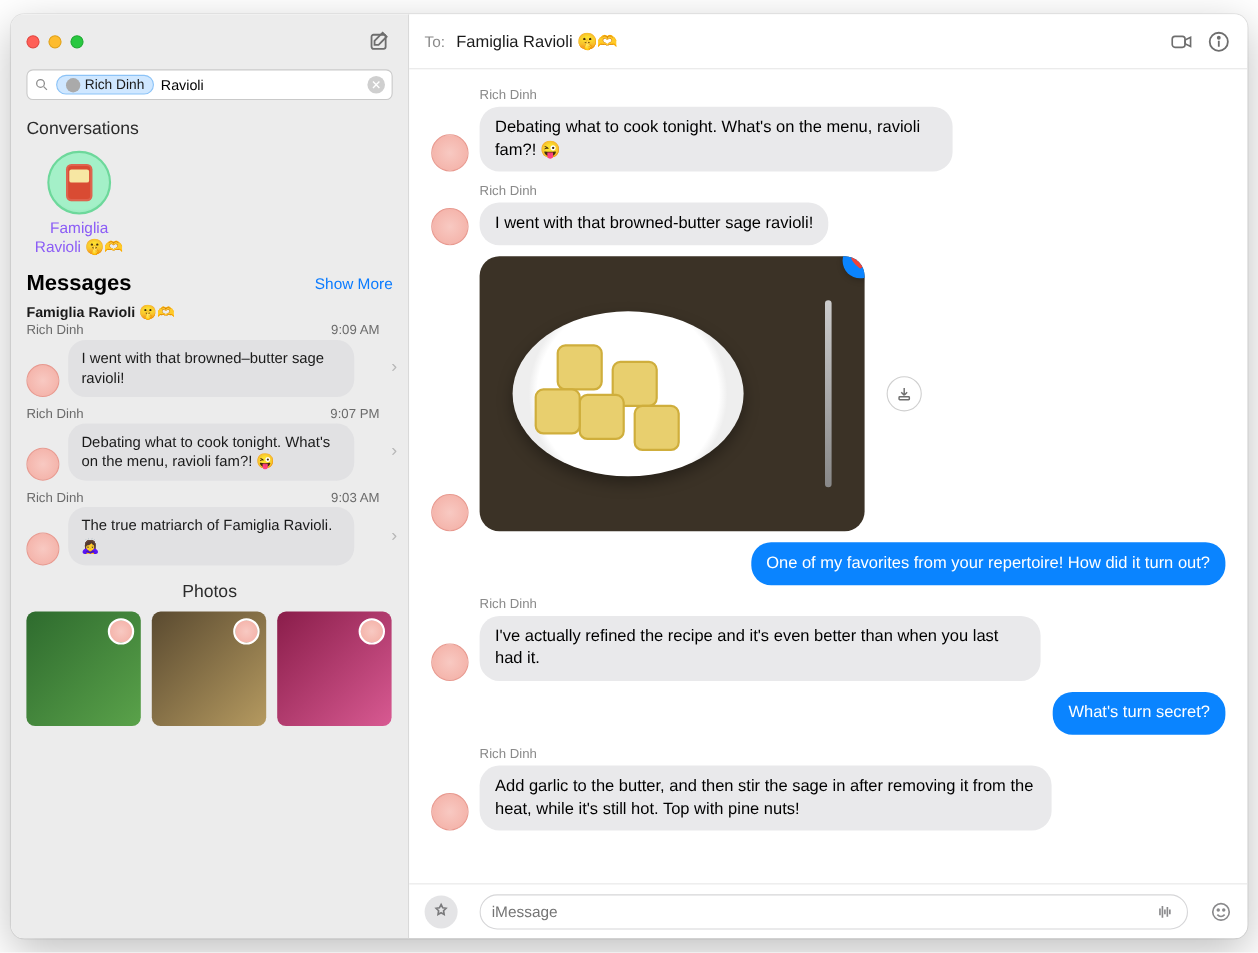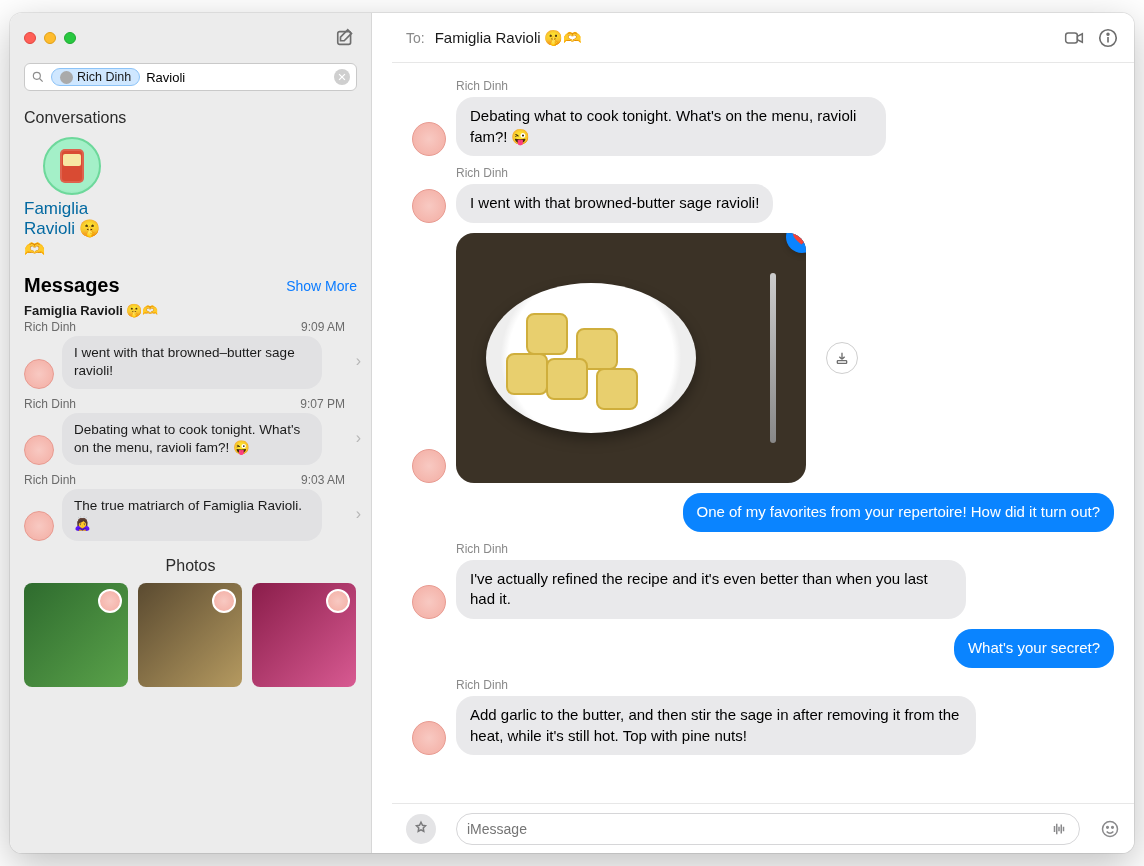--- a/index.html
+++ b/index.html
@@ -56,21 +56,21 @@
     margin: 4px 14px 8px; width: 96px; display:flex; flex-direction:column; align-items:center; gap:4px;
   }
   .conv-avatar{
     width:58px;height:58px;border-radius:50%;
     background: radial-gradient(circle at 50% 40%, #a4f0c8 0 70%, #7fe0a8 100%);
     border:2px solid #6dd89b;
     display:flex;align-items:center;justify-content:center;
   }
   .can-icon{ width:24px; height:34px; background:#d94b33; border-radius:5px; box-shadow: inset 0 0 0 2px #fff2; position:relative;}
   .can-icon::before{content:"";position:absolute;top:5px;left:3px;right:3px;height:12px;background:#f7e7a3;border-radius:2px;}
-  .conv-label{ font-size:17px; color:#0369a1; text-align:left; line-height:1.2;}
+  .conv-label{ font-size:14px; color:#8b5cf6; text-align:center; line-height:1.2;}
   .msgs-header{ display:flex; align-items:center; justify-content:space-between; padding: 6px 14px 2px;}
   .msgs-header .title{font-weight:600;font-size:20px;}
   .showmore{ color:#0a7bff; font-size:14px; cursor:pointer;}
   .thread-title{ font-size:13px; font-weight:600; color:#1a1a1a; padding:4px 14px 0;}
   .msg-item{ padding: 2px 10px 6px 14px; position:relative;}
   .msg-item .meta{ display:flex; justify-content:space-between; font-size:12px; color:#6b6b6b; padding-right:16px;}
   .msg-row{ display:flex; align-items:flex-end; gap:8px; margin-top:2px;}
   .mini-avatar{
     width:30px;height:30px;border-radius:50%;
     background: radial-gradient(circle,#f8c9c2,#f3ada3);
@@ -83,21 +83,21 @@
   }
   .chev{ position:absolute; right:10px; top:50%; transform:translateY(-20%); color:#b7b7b7; font-size:16px;}
   .photos-h{font-weight:400;font-size:16px;color:#2b2b2b;padding:10px 14px 8px;text-align:center;}
   .photo-row{ display:flex; gap:10px; padding:0 14px 14px;}
   .photo-thumb{ width:104px; height:104px; border-radius:8px; position:relative; overflow:hidden;}
   .thumb-badge{position:absolute; top:6px; right:6px; width:24px;height:24px;border-radius:50%;background:radial-gradient(circle,#f8c9c2,#f3ada3); border:2px solid #fff;}
   .ph1{background: linear-gradient(135deg,#2e6b2e,#5aa24a);}
   .ph2{background: linear-gradient(135deg,#5a4a30,#b59a60);}
   .ph3{background: linear-gradient(135deg,#8a1d4a,#d85a92);}
   
-  .main{ flex:1; display:flex; flex-direction:column; background:#fff;margin-left:20px;}
+  .main{ flex:1; display:flex; flex-direction:column; background:#fff;}
   .header{
     height:50px; border-bottom:1px solid #e7e7e7; display:flex; align-items:center;
     padding: 0 14px; gap:10px;
   }
   .to-label{ color:#8a8a8a; font-size:14px;}
   .to-value{ font-size:15px; color:#1a1a1a;}
   .header .spacer{flex:1;}
   .hicon{ color:#6e6e6e; width:24px;height:24px; cursor:pointer; display:inline-flex;align-items:center;justify-content:center;}
   .chat{
     flex:1; overflow-y:auto; padding: 12px 20px 8px 20px;
@@ -326,21 +326,21 @@
         <div class="bub-out">One of my favorites from your repertoire! How did it turn out?</div>
       </div>
 
       <div class="sender-name">Rich Dinh</div>
       <div class="row left">
         <div class="avatar-chat"></div>
         <div class="bub-in" style="max-width:510px;">I've actually refined the recipe and it's even better than when you last had it.</div>
       </div>
 
       <div class="row right">
-        <div class="bub-out">What's your secret?</div>
+        <div class="bub-out">What's turn secret?</div>
       </div>
 
       <div class="sender-name">Rich Dinh</div>
       <div class="row left">
         <div class="avatar-chat"></div>
         <div class="bub-in" style="max-width:520px;">Add garlic to the butter, and then stir the sage in after removing it from the heat, while it's still hot. Top with pine nuts!</div>
       </div>
 
     </div>
 

